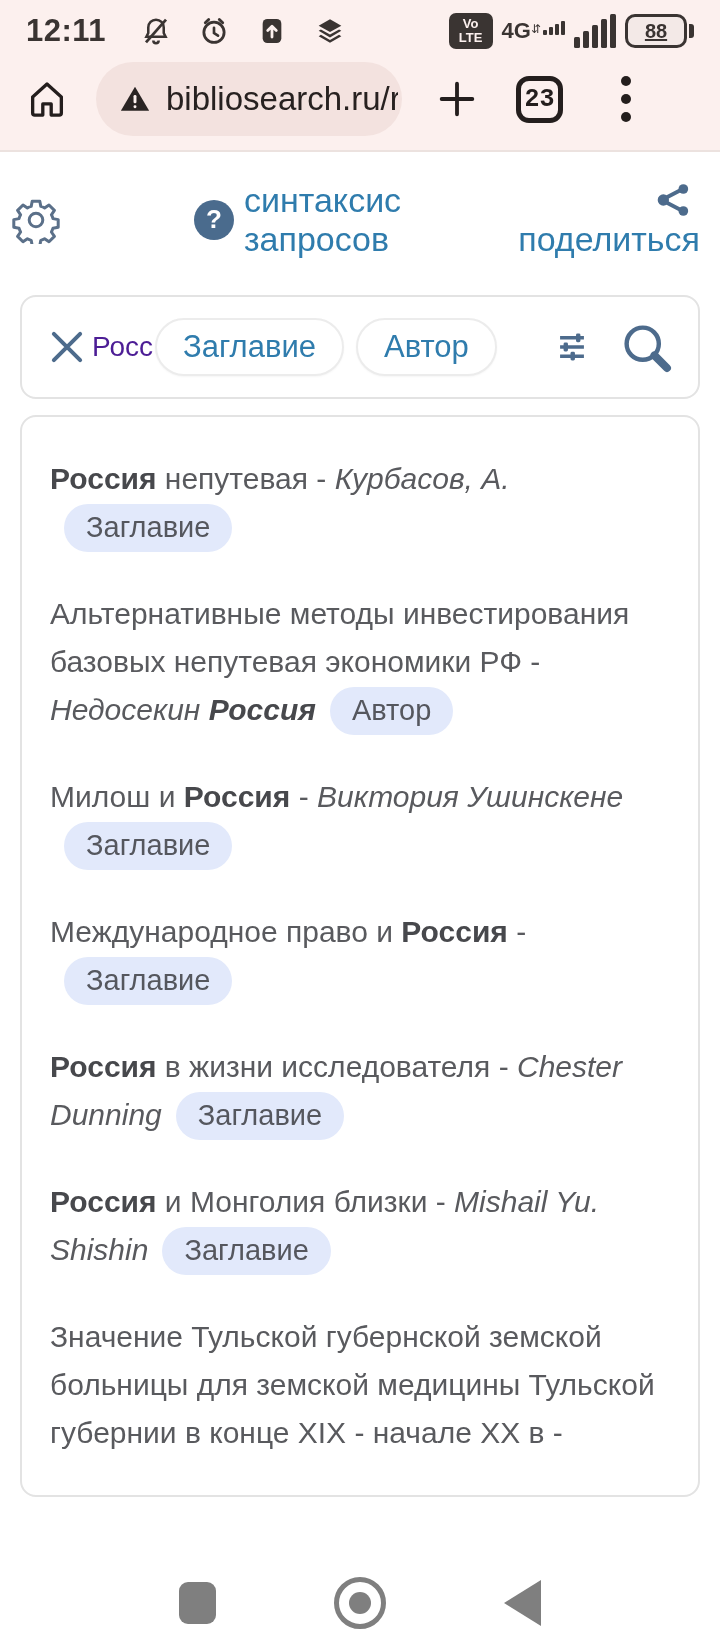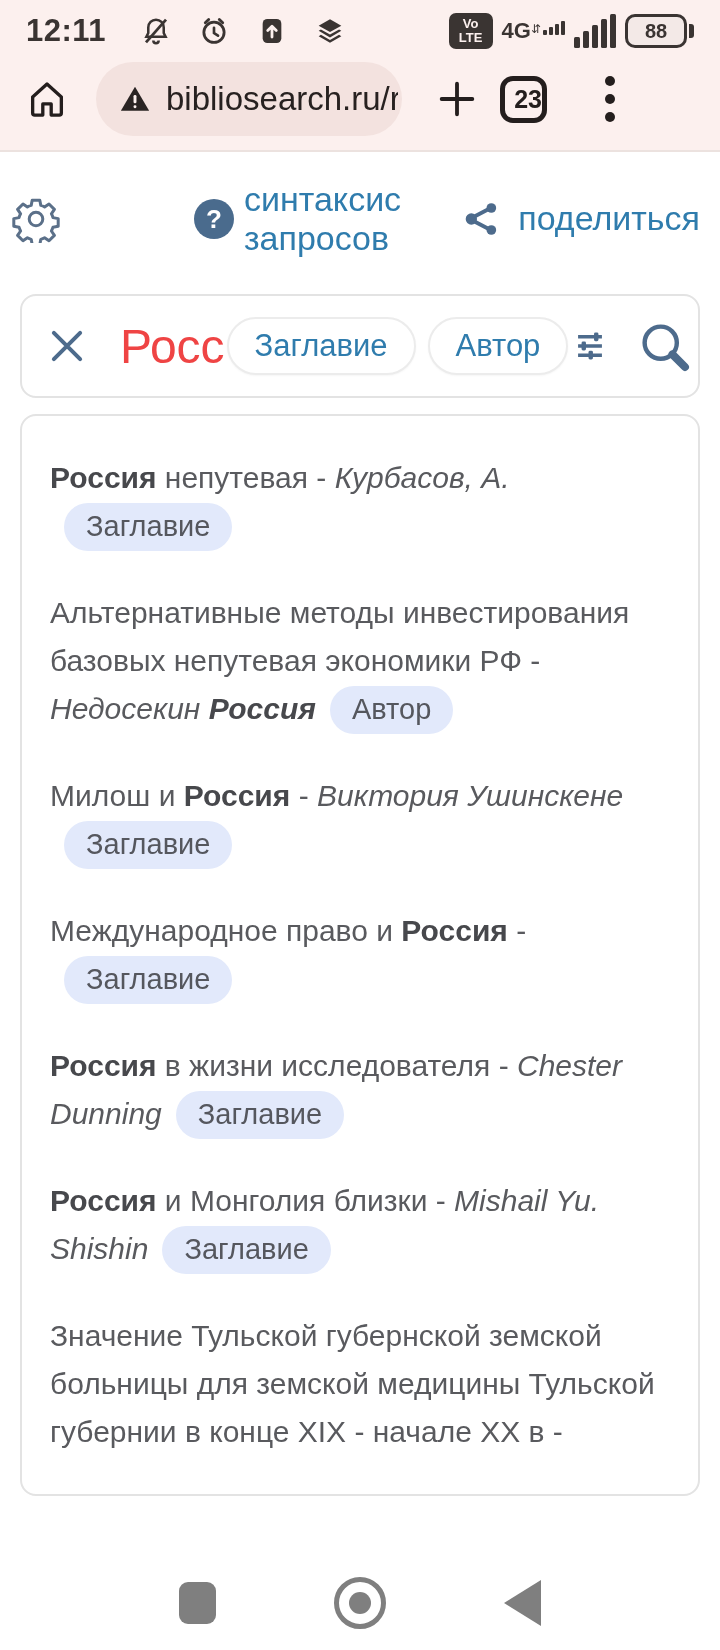--- a/index.html
+++ b/index.html
@@ -20,21 +20,21 @@
     display:flex; flex-direction:column; align-items:center; justify-content:center;
     font-size:13px; font-weight:700; line-height:1.05;
   }
   .sig4g { display:flex; flex-direction:row; align-items:flex-start; line-height:1; }
   .sig4g .g { font-size:22px; font-weight:600; color:#3a3432; }
   .minibars { display:flex; align-items:flex-end; gap:2px; margin-top:1px; }
   .minibars i { display:block; width:4px; background:#3a3432; border-radius:1px; }
   .arrows { font-size:12px; color:#3a3432; margin-right:2px; letter-spacing:-2px; }
   .bigbars { display:flex; align-items:flex-end; gap:3px; height:34px; }
   .bigbars i { display:block; width:6px; background:#3a3432; border-radius:1.5px; }
-  .battery { display:flex; align-items:center; }
+  .battery { display:flex; align-items:center;text-decoration:underline; }
   .batt-body {
     width:62px; height:34px; border:3px solid #3a3432; border-radius:10px;
     background:#f3e9e7; display:flex; align-items:center; justify-content:center;
     font-size:20px; font-weight:600; color:#3a3432;
   }
   .batt-nub { width:5px; height:14px; background:#3a3432; border-radius:0 3px 3px 0; margin-left:2px; }
 
   
   .browserbar {
     height:96px; background:#fcf0ee; display:flex; align-items:center;
@@ -42,48 +42,48 @@
   }
   .bb-home { width:42px; height:42px; flex:none; }
   .urlpill {
     margin-left:28px; width:306px; height:74px; background:#f3e2df; border-radius:37px;
     display:flex; align-items:center; padding:0 4px 0 22px; overflow:hidden;
   }
   .warn { width:34px; height:32px; flex:none; margin-right:14px; }
   .url-text { font-size:33px; color:#272120; white-space:nowrap; overflow:hidden; }
   .bb-plus { width:46px; height:46px; margin-left:32px; flex:none; }
   .tabbox {
-    margin-left:20px; width:47px; height:47px; border:5px solid #241e1d; border-radius:13px;
-    display:flex; align-items:center; justify-content:flex-end;
-    font-size:25px; font-weight:700; color:#241e1d; flex:none;
+    margin-left:36px; width:47px; height:47px; border:5px solid #241e1d; border-radius:13px;
+    display:flex; align-items:center; justify-content:center;
+    font-size:25px; font-weight:700; color:#241e1d; flex:none;font-family:Liberation Mono, monospace;
   }
   .kebab { margin-left:58px; display:flex; flex-direction:column; gap:8px; align-items:center; }
   .kebab i { width:10px; height:10px; border-radius:50%; background:#241e1d; display:block; }
 
   
   .page { background:#ffffff; }
   .page-actions { display:flex; align-items:center; padding:28px 20px 0 12px; }
   .gear { width:48px; height:48px; flex:none; }
   .help-link { display:flex; align-items:center; margin-left:134px; cursor:pointer; }
   .qcircle {
     width:40px; height:40px; border-radius:50%; background:#4a6b8d; color:#ffffff;
     display:flex; align-items:center; justify-content:center;
     font-size:26px; font-weight:700; flex:none;
   }
   .link-text { font-size:34px; color:#2f7cad; margin-left:10px; }
-  .share-link { display:flex; align-items:flex-start; margin-left:32px; cursor:pointer; }
+  .share-link { display:flex; align-items:flex-end; margin-left:32px; cursor:pointer;flex-direction:column; }
   .share-ic { width:40px; height:40px; flex:none; margin-right:6px; }
 
   
   .searchbox {
     margin:36px 20px 0 20px; height:104px; border:2px solid #e3e3e3; border-radius:16px;
     display:flex; align-items:center; padding:0 24px; background:#fff;
   }
   .x-ic { width:42px; height:42px; flex:none; }
-  .query { font-size:48px; color:#ef4444; margin-left:32px; max-width:118px;
+  .query { font-size:28px; color:#4c1d95; margin-left:4px; max-width:118px;
            overflow:hidden; white-space:nowrap; flex:none; }
   .chips { display:flex; gap:12px; margin-left:2px; }
   .chip {
     height:58px; border:2px solid #ececec; border-radius:29px; background:#fff;
     display:flex; align-items:center; padding:0 26px; font-size:31px; color:#2f7cad;
     white-space:nowrap; box-shadow:0 1px 2px rgba(0,0,0,.04);
   }
   .sliders { width:44px; height:44px; margin-left:auto; flex:none; }
   .magnifier { width:56px; height:56px; margin-left:24px; flex:none; }
 

